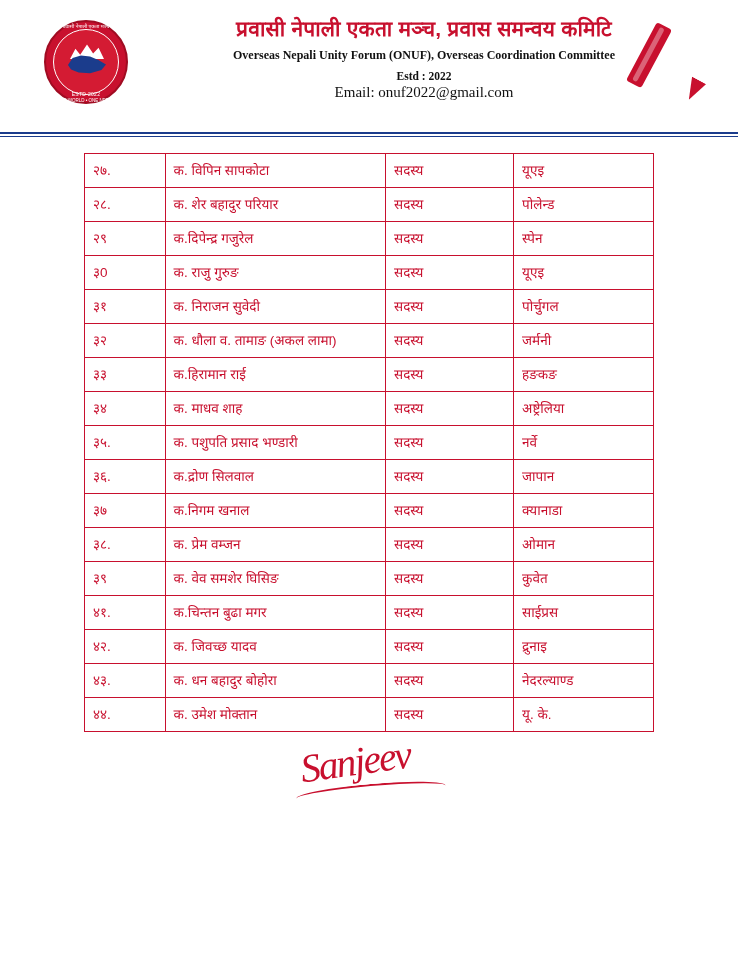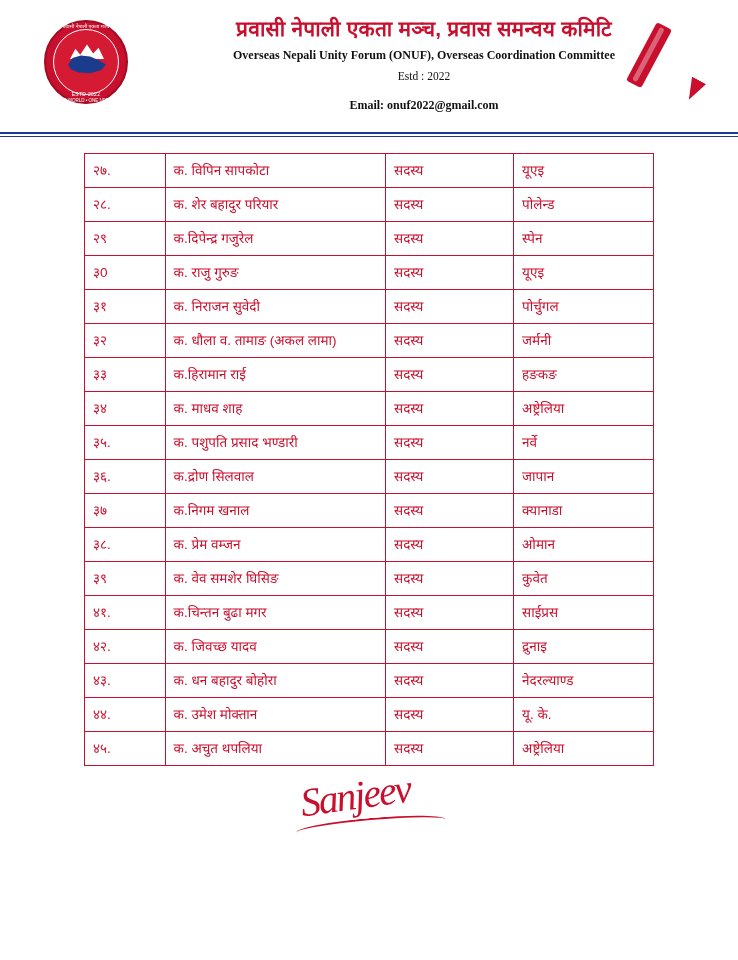--- a/index.html
+++ b/index.html
@@ -97,29 +97,29 @@
     font-family: "Liberation Serif", serif;
     font-size: 12px;
     font-weight: bold;
     margin-top: 6px;
     white-space: nowrap;
   }
   .estd-line {
     color: #111111;
     font-family: "Liberation Serif", serif;
     font-size: 11.5px;
-    font-weight: normal;
+    font-weight: bold;
     margin-top: 7px;
   }
   .email-line {
     color: #111111;
     font-family: "Liberation Serif", serif;
-    font-size: 12px;
-    font-weight: bold;
-    margin-top: 16px;
+    font-size: 15px;
+    font-weight: normal;
+    margin-top: 2px;
   }
 
   
   .pen {
     position: absolute;
     right: 16px;
     top: 24px;
     width: 74px;
     height: 74px;
   }
@@ -346,26 +346,20 @@
           <td class="c-name">क. धन बहादुर बोहोरा</td>
           <td class="c-post">सदस्य</td>
           <td class="c-place">नेदरल्याण्ड</td>
         </tr>
         <tr>
           <td class="c-sn">४४.</td>
           <td class="c-name">क. उमेश मोक्तान</td>
           <td class="c-post">सदस्य</td>
           <td class="c-place">यू. के.</td>
         </tr>
-        <tr>
-          <td class="c-sn">४५.</td>
-          <td class="c-name">क. अचुत थपलिया</td>
-          <td class="c-post">सदस्य</td>
-          <td class="c-place">अष्ट्रेलिया</td>
-        </tr>
       </tbody>
     </table>
   </div>
 
   <div class="sig-area">
     <div class="signature">Sanjeev</div>
     <div class="sig-flourish"></div>
   </div>
 
 </div>

